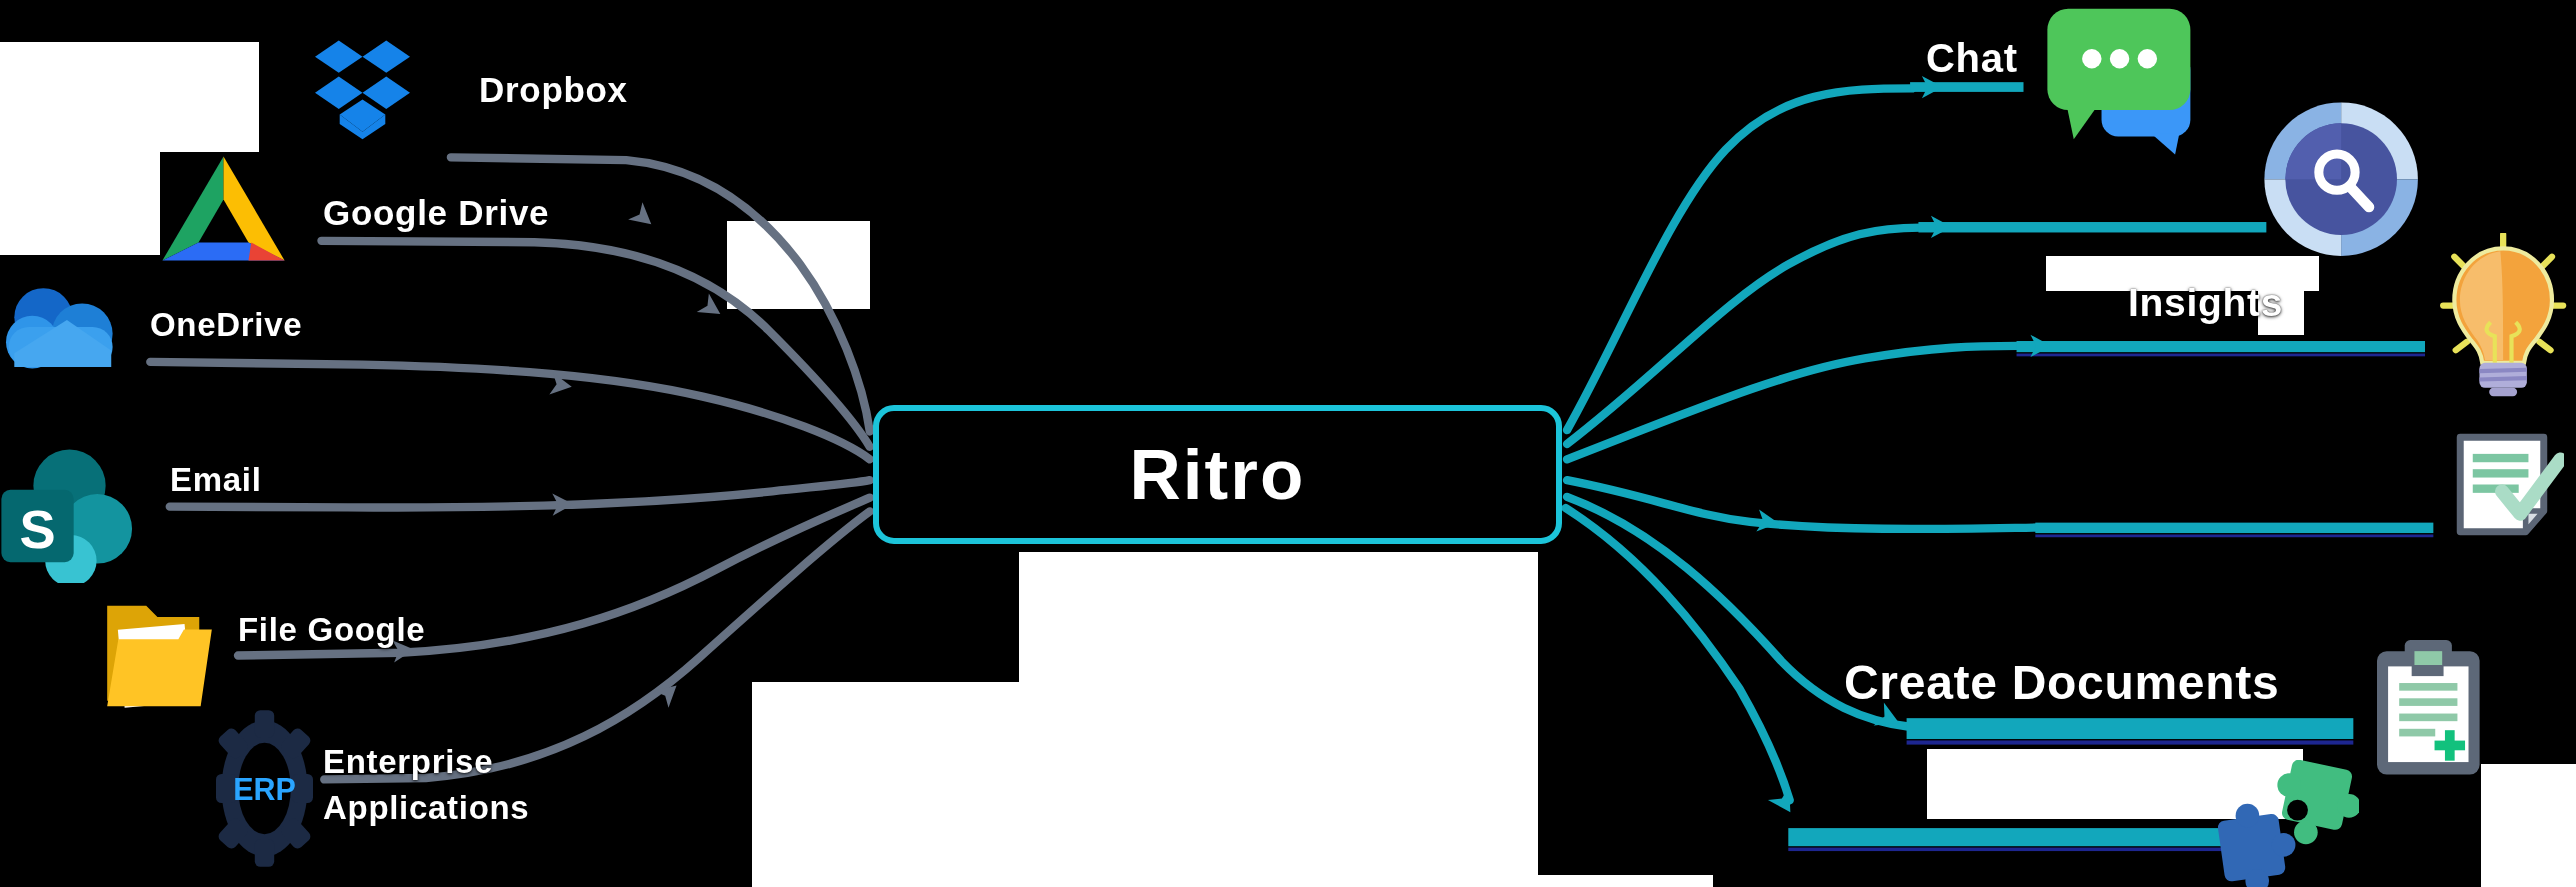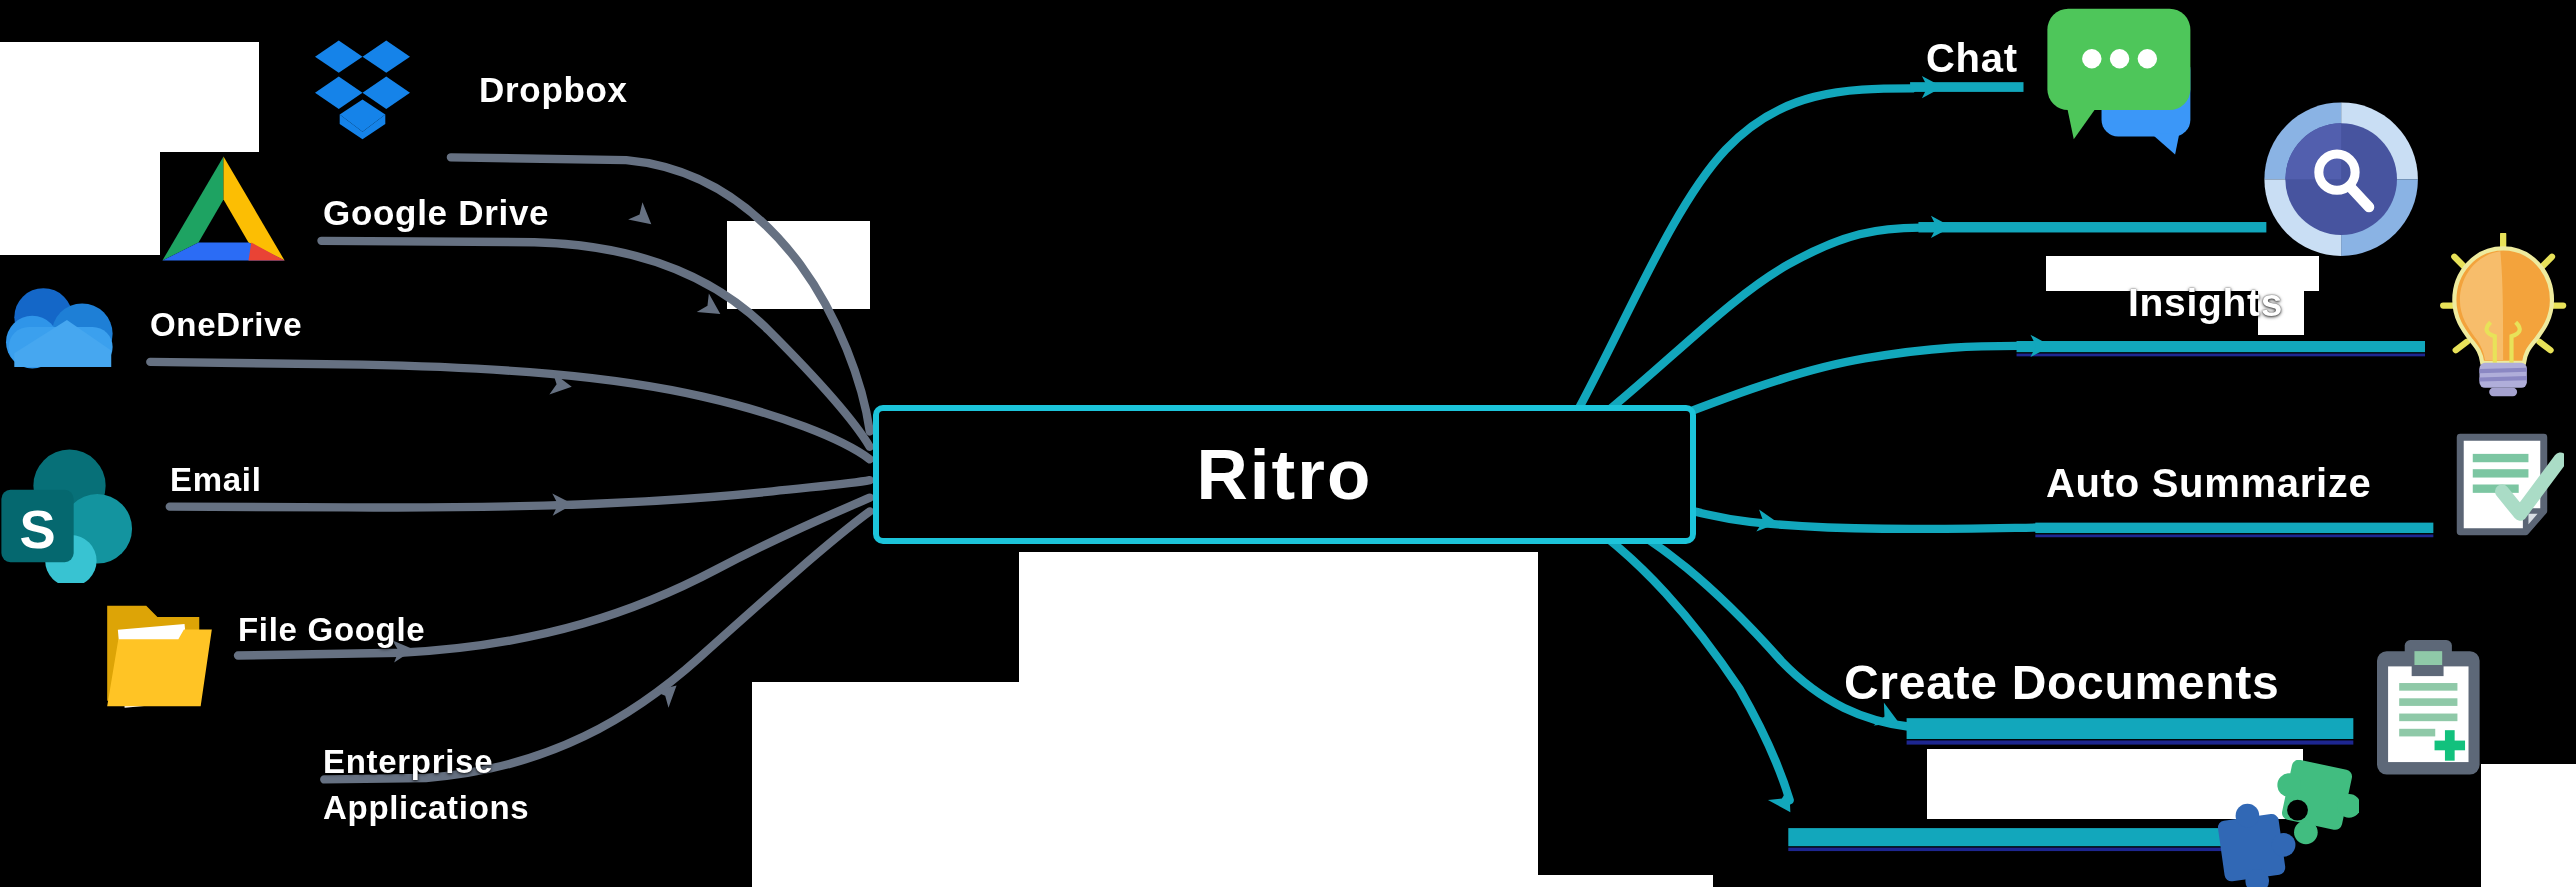--- a/index.html
+++ b/index.html
@@ -9,22 +9,22 @@
   }
   .white-patch{position:absolute;background:#fff;z-index:1;}
   #wires{position:absolute;left:0;top:0;z-index:2;}
   .node-label{
     position:absolute;z-index:4;color:#fff;font-weight:700;white-space:nowrap;
     text-shadow:0 1.4px 3.5px rgba(0,0,0,.85), 0 0 1.4px rgba(0,0,0,.7);
     letter-spacing:0.7px;
   }
   .icon{position:absolute;z-index:3;}
   #center-node{
-    position:absolute;z-index:4;left:873px;top:405px;width:823px;height:139px;
-    background:#000;border:6.3px solid #1cc4da;border-radius:10px;
+    position:absolute;z-index:4;left:873px;top:405px;width:689px;height:139px;
+    background:#000;border:6.3px solid #1cc4da;border-radius:21px;
     display:flex;align-items:center;justify-content:center;box-sizing:border-box;
   }
   #center-node .title{
     color:#fff;font-size:71px;font-weight:700;letter-spacing:2.1px;
   }
 </style>
 </head>
 <body>
 
 <div id="stage">
@@ -141,20 +141,37 @@
 
   <div class="icon" style="left:103px;top:596px;width:113px;height:116px">
     <svg width="113" height="116" viewBox="0 0 162 166">
       <path d="M6,14 h56 l16,16 h60 v120 h-132 z" fill="#dda406"></path>
       <rect x="26" y="44" width="96" height="112" fill="#ffffff" transform="rotate(-5 74 100)"></rect>
       <path d="M6,158 L22,62 L108,62 L116,48 L156,48 L140,158 Z" fill="#ffc425"></path>
     </svg>
   </div>
   <div class="node-label" style="left:238px;top:611px;font-size:33px">File Google</div>
 
+  <div class="icon" style="left:216px;top:710px;width:97px;height:157px">
+    <svg width="97" height="157" viewBox="0 0 140 226">
+      <g fill="#1c2a44">
+        <ellipse cx="70" cy="113" rx="62" ry="98"></ellipse>
+        <rect x="56" y="0" width="28" height="40" rx="8"></rect>
+        <rect x="56" y="186" width="28" height="40" rx="8"></rect>
+        <rect x="0" y="92" width="30" height="42" rx="8"></rect>
+        <rect x="110" y="92" width="30" height="42" rx="8"></rect>
+        <rect x="10" y="28" width="30" height="40" rx="8" transform="rotate(-42 25 48)"></rect>
+        <rect x="100" y="28" width="30" height="40" rx="8" transform="rotate(42 115 48)"></rect>
+        <rect x="10" y="158" width="30" height="40" rx="8" transform="rotate(42 25 178)"></rect>
+        <rect x="100" y="158" width="30" height="40" rx="8" transform="rotate(-42 115 178)"></rect>
+      </g>
+      <ellipse cx="70" cy="113" rx="38" ry="66" fill="#000000"></ellipse>
+      <text x="70" y="130" font-size="44" font-weight="700" fill="#2aa5ff" font-family="Liberation Sans, sans-serif" text-anchor="middle">ERP</text>
+    </svg>
+  </div>
   <div class="node-label" style="left:323px;top:739px;font-size:33px;line-height:46px">
     <div>Enterprise</div>
     <div>Applications</div>
   </div>
 
   <div class="node-label" style="left:1926px;top:36px;font-size:40px">Chat</div>
   <div class="icon" style="left:2046px;top:7px;width:177px;height:150px">
     <svg width="177" height="150" viewBox="0 0 255 215">
       <rect x="80" y="66" width="128" height="120" rx="24" fill="#3b97f8"></rect>
       <polygon points="152,182 192,182 186,212" fill="#3b97f8"></polygon>
@@ -197,21 +214,20 @@
         <path d="M74,128 q-14,14 6,20 l0,38"></path>
         <path d="M110,128 q14,14 -6,20 l0,38"></path>
       </g>
       <rect x="58" y="186" width="68" height="36" rx="8" fill="#b0aeda"></rect>
       <line x1="58" y1="198" x2="126" y2="196" stroke="#8b88c3" stroke-width="6"></line>
       <line x1="58" y1="210" x2="126" y2="208" stroke="#8b88c3" stroke-width="6"></line>
       <rect x="72" y="222" width="40" height="12" rx="6" fill="#a5a2cf"></rect>
     </svg>
   </div>
 
-  <div class="node-label" style="left:2046px;top:461px;font-size:40px">Auto Summarize</div>
   <div class="icon" style="left:2456px;top:433px;width:108px;height:103px">
     <svg width="108" height="103" viewBox="0 0 155 148">
       <path d="M6,6 H126 V112 L100,142 H6 Z" fill="#ffffff" stroke="#5b6575" stroke-width="10" stroke-linejoin="round"></path>
       <path d="M126,112 L100,112 L100,142 Z" fill="#d8dde3" stroke="#5b6575" stroke-width="8" stroke-linejoin="round"></path>
       <rect x="24" y="30" width="80" height="12" fill="#7cc6a2"></rect>
       <rect x="24" y="52" width="80" height="12" fill="#7cc6a2"></rect>
       <rect x="24" y="74" width="66" height="12" fill="#7cc6a2"></rect>
       <path d="M66,84 L92,116 L150,38" fill="none" stroke="#aadcc6" stroke-width="20" stroke-linecap="round" stroke-linejoin="round"></path>
     </svg>
   </div>

